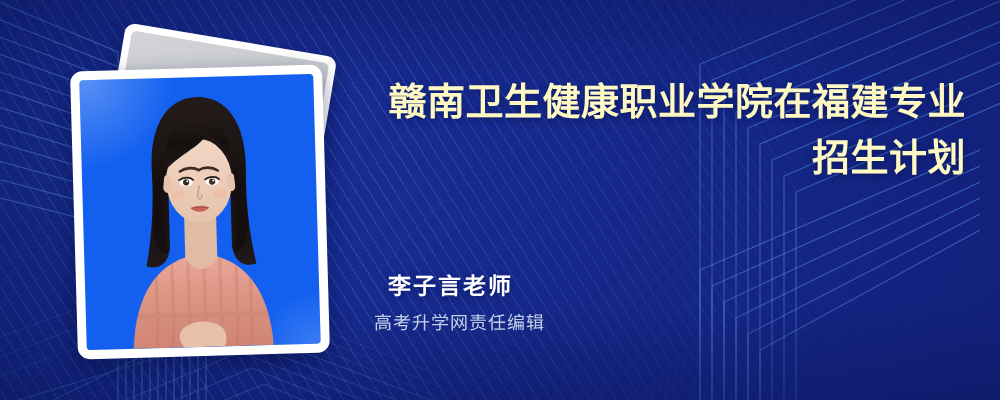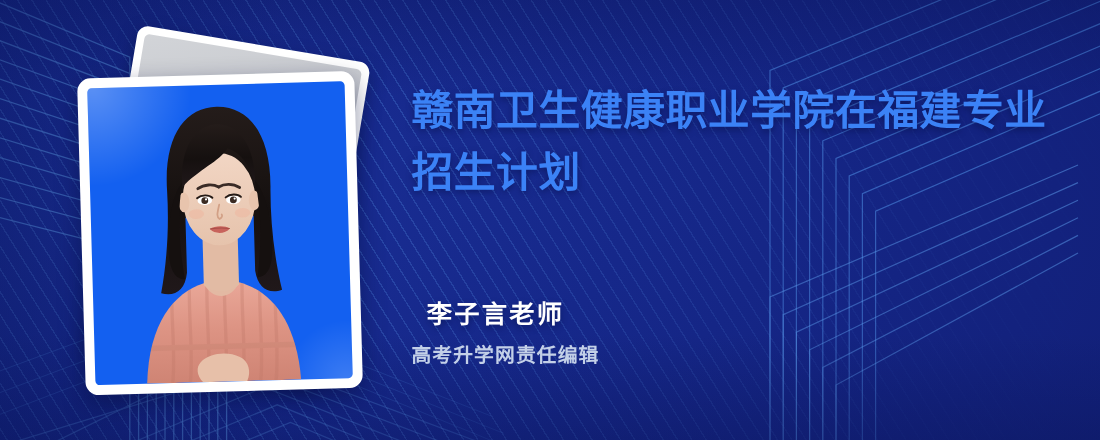--- a/index.html
+++ b/index.html
@@ -131,26 +131,27 @@
     width: 600px;
     height: 400px;
   }
 
   .title {
     position: absolute;
     top: 74px;
     left: 0;
     width: 592px;
     margin: 0;
-    color: #3b82f6;
+    color: #fef9c3;
     font-size: 38px;
     font-weight: 700;
     line-height: 56px;
     letter-spacing: .5px;
     text-shadow: 0 2px 6px rgba(6,14,70,.55);
+    text-align: right;
   }
 
   .byline {
     position: absolute;
     top: 268px;
     left: 14px;
     width: 560px;
   }
   .author {
     margin: 0;
@@ -158,21 +159,21 @@
     font-size: 23px;
     font-weight: 700;
     line-height: 36px;
     letter-spacing: 2px;
     text-shadow: 0 2px 6px rgba(6,14,70,.55);
   }
   .role {
     margin: 6px 0 0 -14px;
     color: #c3d0e8;
     font-size: 18px;
-    font-weight: 700;
+    font-weight: 400;
     line-height: 26px;
     letter-spacing: 1px;
   }
 </style>
 </head>
 <body>
 
 <div class="banner">
 
   <div class="bg-base"></div>

